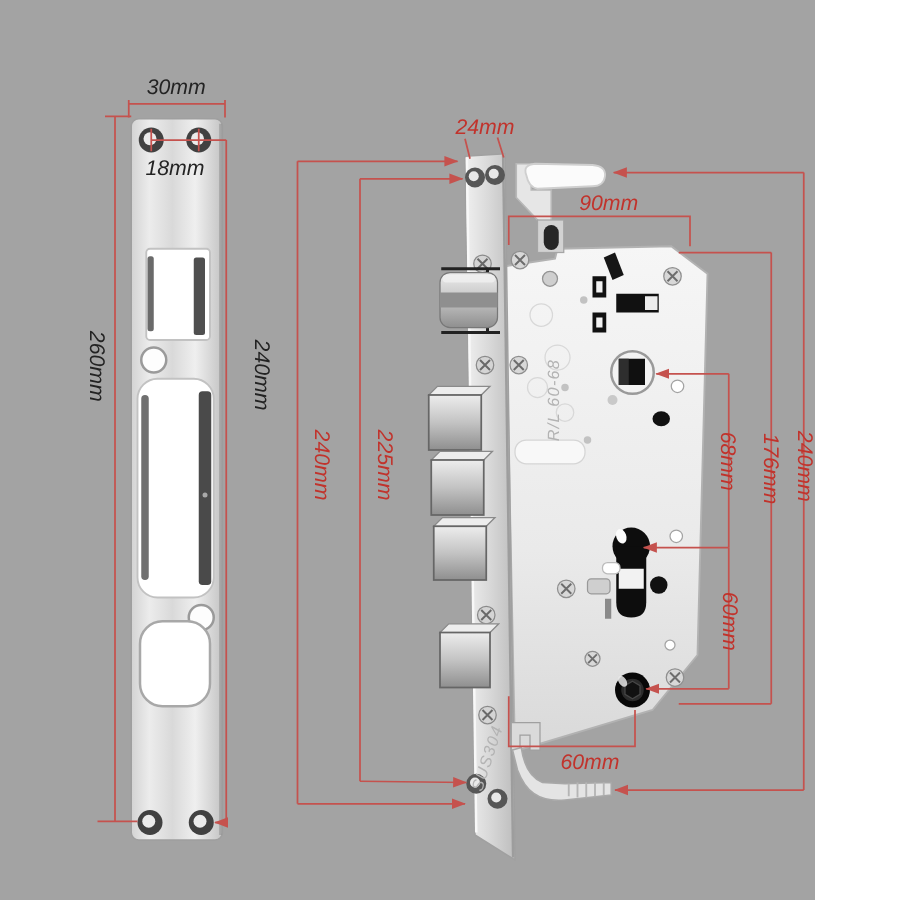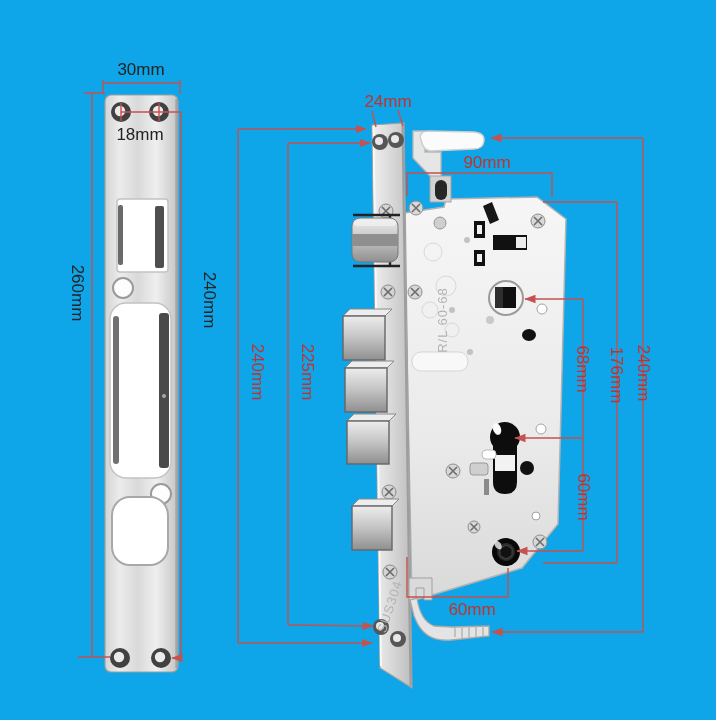--- a/index.html
+++ b/index.html
@@ -1,16 +1,16 @@
 <!DOCTYPE html>
 <html><head>
 <meta charset="utf-8">
 <style>
   html,body{margin:0;padding:0;background:#ffffff;width:720px;height:720px;overflow:hidden;}
-  .stage{width:716px;height:720px;background:#0ea5e9;position:relative;font-family:"Liberation Sans",sans-serif;}
+  .stage{width:652px;height:720px;background:#a3a3a3;position:relative;font-family:"Liberation Sans",sans-serif;font-style:italic;}
   svg{display:block;}
   .dimline{stroke:#c5524e;stroke-width:1.4;fill:none;}
   .dimr{fill:#c1332c;font-size:17px;font-family:"Liberation Sans",sans-serif;}
   .dimk{fill:#232323;font-size:17px;font-family:"Liberation Sans",sans-serif;}
   .eng{fill:#b3b3b3;font-size:13px;letter-spacing:1px;font-family:"Liberation Sans",sans-serif;}
   .mid{text-anchor:middle;}
 </style>
 </head>
 <body>
 

